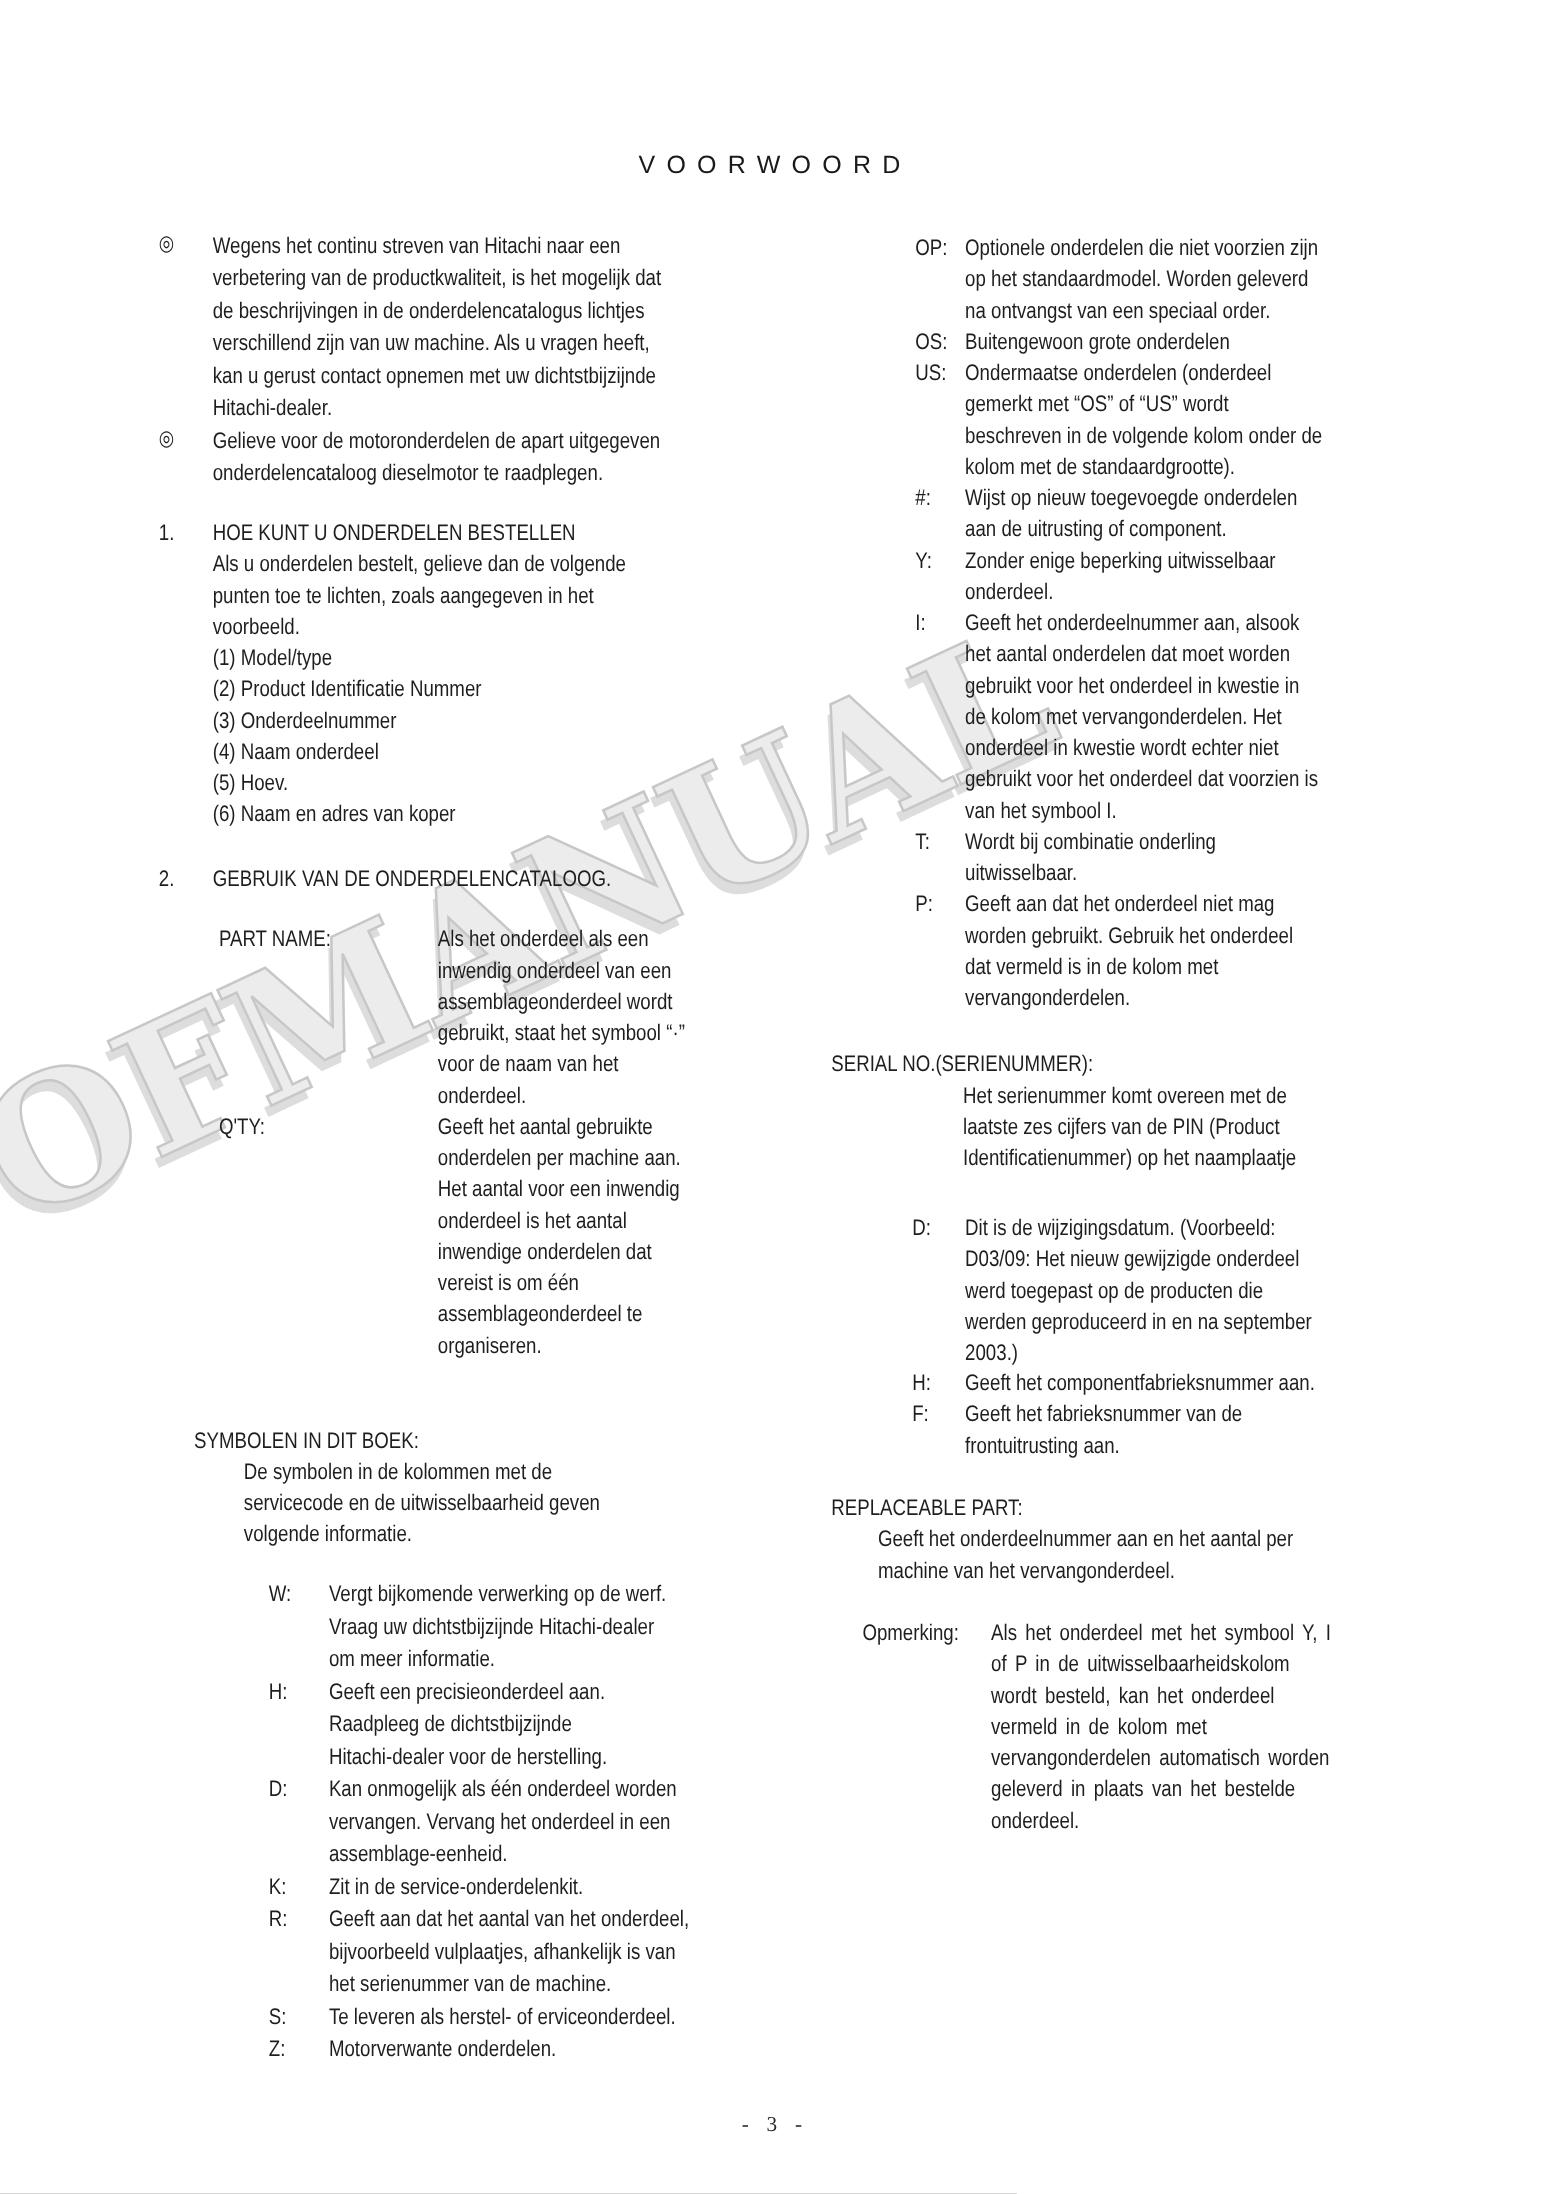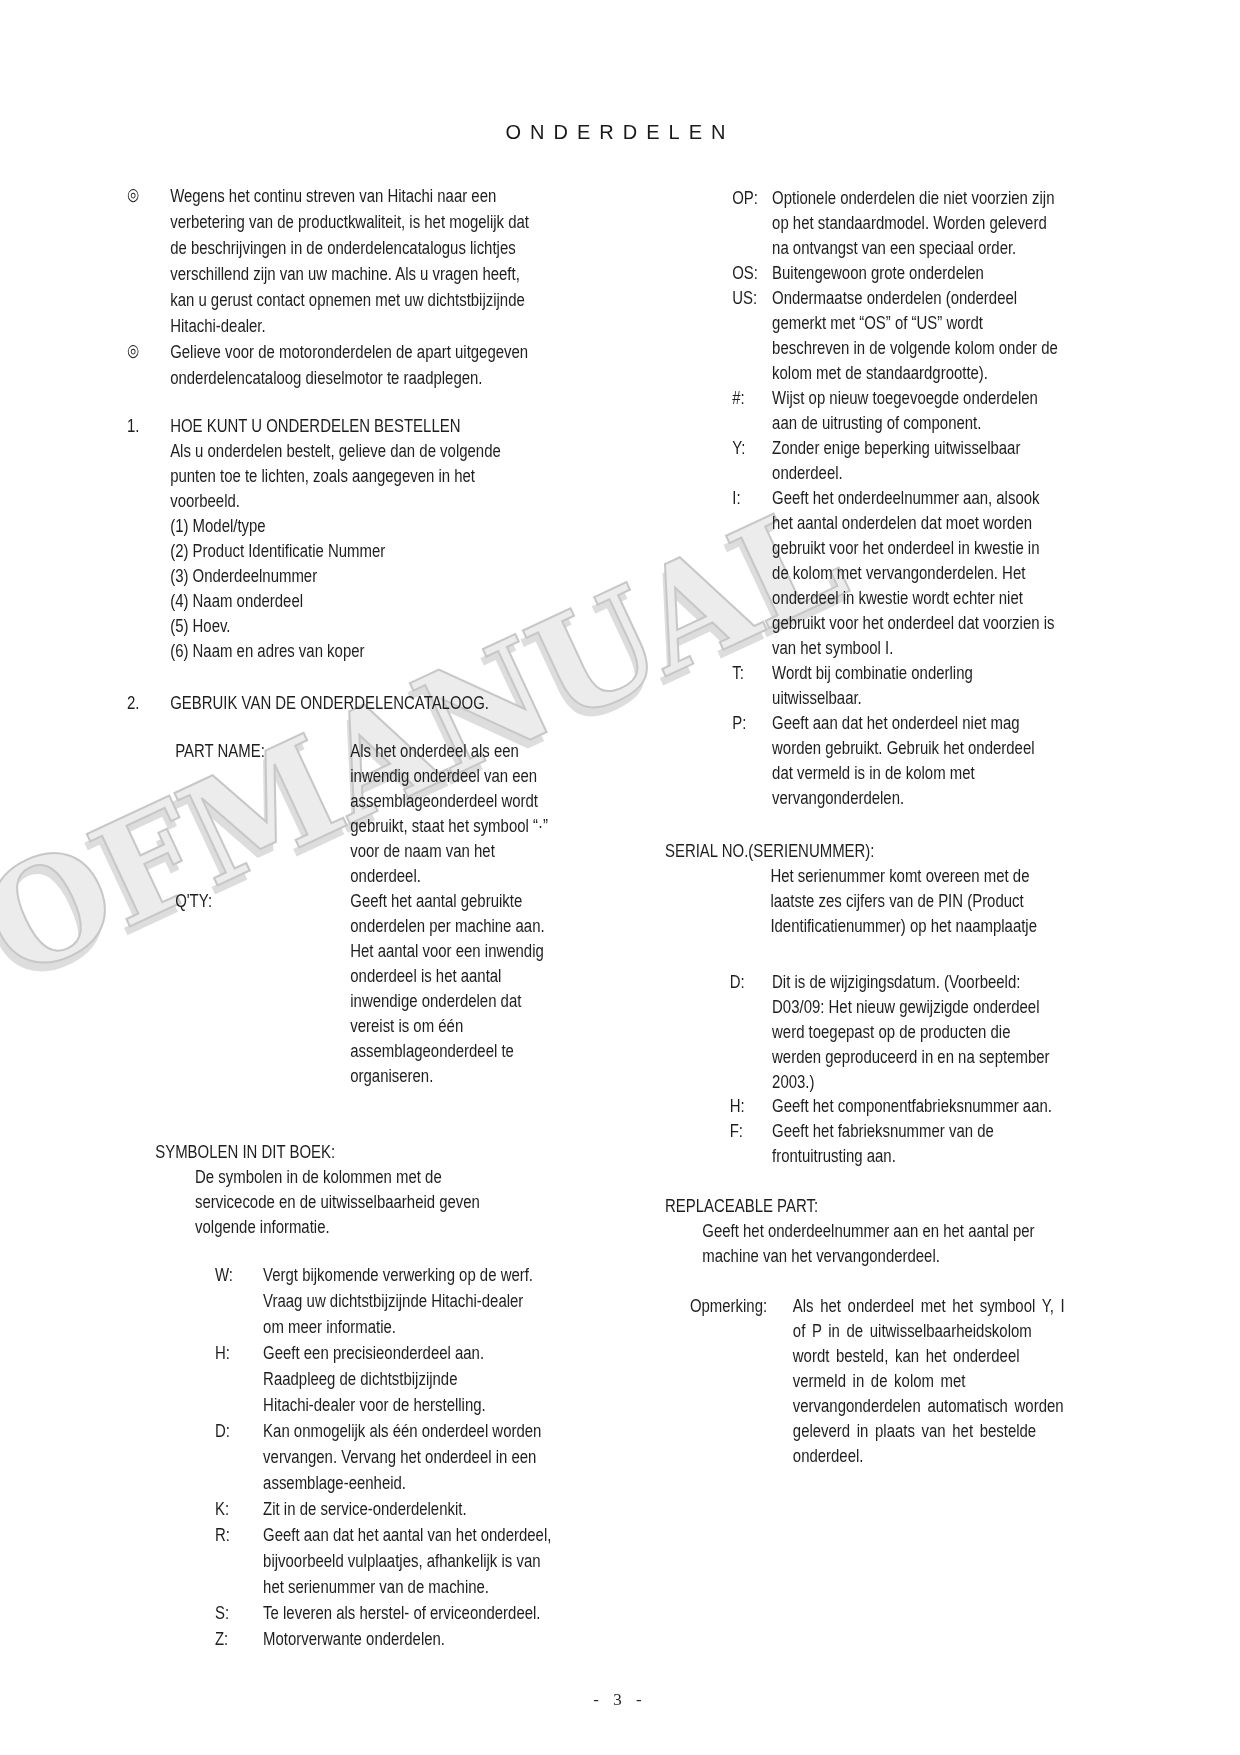--- a/index.html
+++ b/index.html
@@ -61,21 +61,21 @@
 </style>
 </head>
 <body>
 
 <div class="page">
 
   <div class="watermark">OFMANUAL</div>
 
   <div class="content">
 
-    <h1 class="title">ONDERDELEN</h1>
+    <h1 class="title">VOORWOORD</h1>
 
     <div class="col col-left">
 
       <div class="blk lh26" style="top:183px">
         <span class="marker">◎</span>
         <div class="indent">
             <div class="line">Wegens het continu streven van Hitachi naar een</div>
             <div class="line">verbetering van de productkwaliteit, is het mogelijk dat</div>
             <div class="line">de beschrijvingen in de onderdelencatalogus lichtjes</div>
             <div class="line">verschillend zijn van uw machine. Als u vragen heeft,</div>

